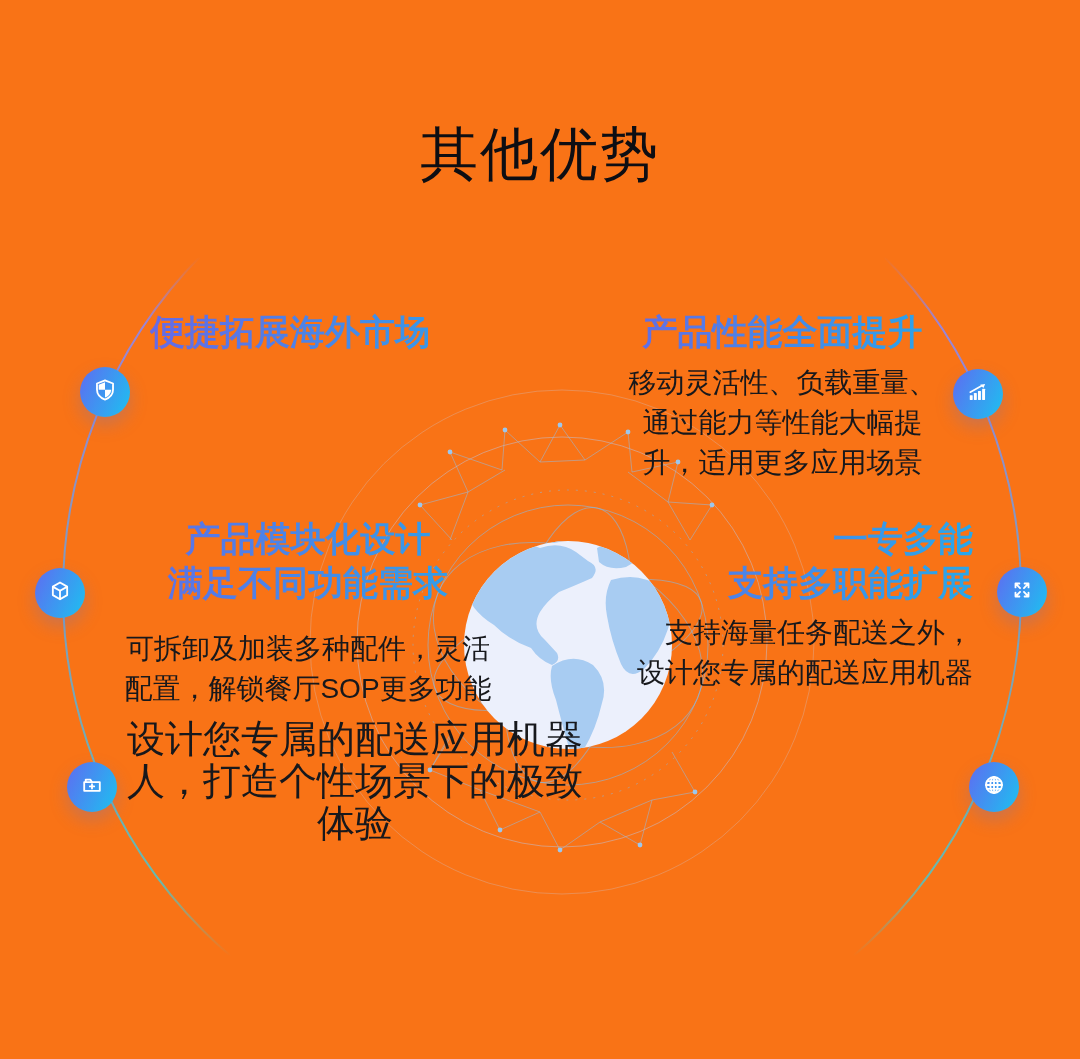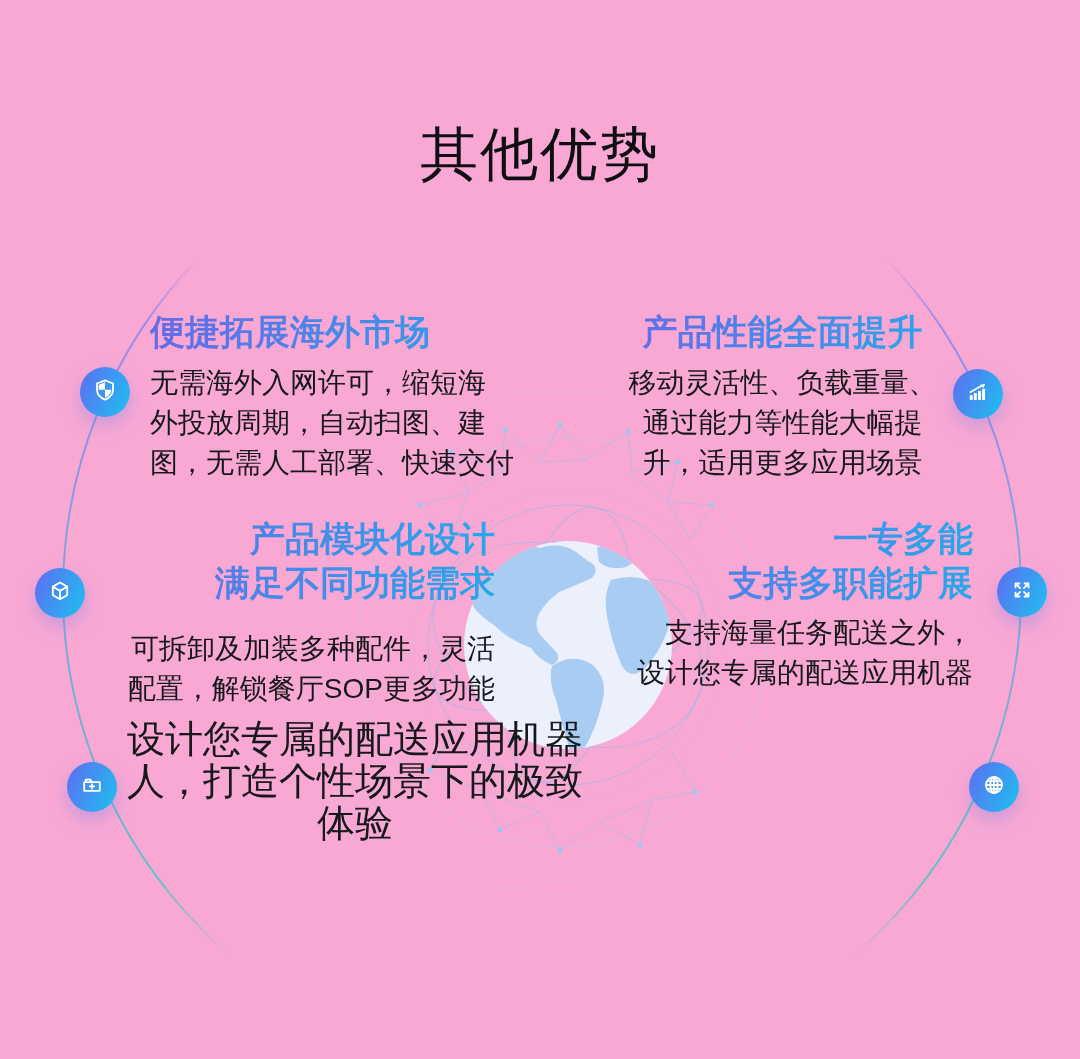--- a/index.html
+++ b/index.html
@@ -1,18 +1,18 @@
 <!DOCTYPE html>
 <html><head>
 <meta charset="utf-8">
 <style>
   html,body{margin:0;padding:0;}
   .stage{
     position:relative;width:1080px;height:1059px;overflow:hidden;
-    background:#f9a8d4;
+    background:#f97316;
     font-family:"Liberation Sans","DejaVu Sans",sans-serif;
   }
   .deco{position:absolute;left:0;top:0;}
   .page-title{
     position:absolute;top:116px;left:0;width:100%;margin:0;
     text-align:center;font-size:58px;font-weight:500;color:#0e0e13;letter-spacing:2px;
   }
   .feature{position:absolute;}
   .f-title{
     margin:0;font-size:35px;font-weight:600;line-height:44px;white-space:pre-line;
@@ -23,21 +23,21 @@
       background:linear-gradient(92deg,#666ae6 0%,#28a7ea 100%);
       -webkit-background-clip:text;background-clip:text;color:transparent;
     }
   }
   .f-body{
     margin:9px 0 0;font-size:28px;line-height:40px;color:#17181c;white-space:pre-line;
   }
   
   .f-overseas{left:150px;top:310px;width:380px;text-align:left;}
   .f-performance{left:615px;top:310px;width:335px;text-align:center;}
-  .f-modular{left:85px;top:517px;width:410px;text-align:right;}
+  .f-modular{left:103px;top:517px;width:410px;text-align:center;}
   .f-modular .f-body{margin-top:24px;}
   .f-multirole{left:573px;top:517px;width:400px;text-align:right;}
   .f-multirole .f-body{margin-top:8px;}
   .f-codesign{left:120px;top:712px;width:470px;}
   .f-codesign .f-title{width:336px;margin-left:10px;text-align:center;line-height:46px;}
   .f-codesign .f-body{text-align:center;font-size:38px;line-height:42px;margin-top:6px;}
   .f-language{left:630px;top:712px;width:340px;}
   .f-language .f-title{width:250px;margin-left:78px;text-align:center;line-height:46px;}
   .f-language .f-body{text-align:center;line-height:42px;margin-top:11px;}
   
@@ -121,23 +121,20 @@
       <path d="M597 548 Q618 537 637 548 Q641 560 626 567 Q609 571 599 562 Z"></path>
       <path d="M611 580 Q640 571 661 588 Q677 605 668 629 Q660 653 644 669
                Q629 681 621 664 Q611 640 607 616 Q603 596 611 580 Z"></path>
     </g>
   </svg>
 
   <h1 class="page-title">其他优势</h1>
 
   <div class="feature f-overseas">
     <h2 class="f-title">便捷拓展海外市场</h2>
-    <p class="f-body">无需海外入网许可，缩短海
-外投放周期，自动扫图、建
-图，无需人工部署、快速交付</p>
   </div>
 
   <div class="feature f-performance">
     <h2 class="f-title">产品性能全面提升</h2>
     <p class="f-body">移动灵活性、负载重量、
 通过能力等性能大幅提
 升，适用更多应用场景</p>
   </div>
 
   <div class="feature f-modular">

